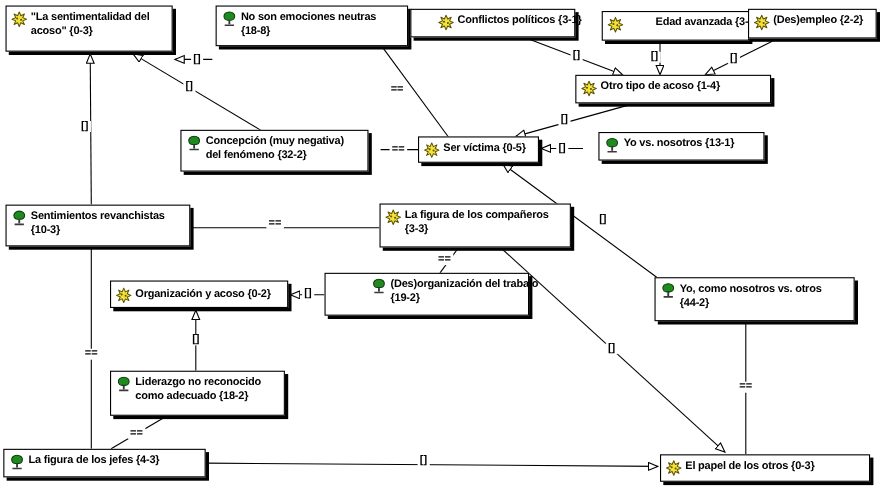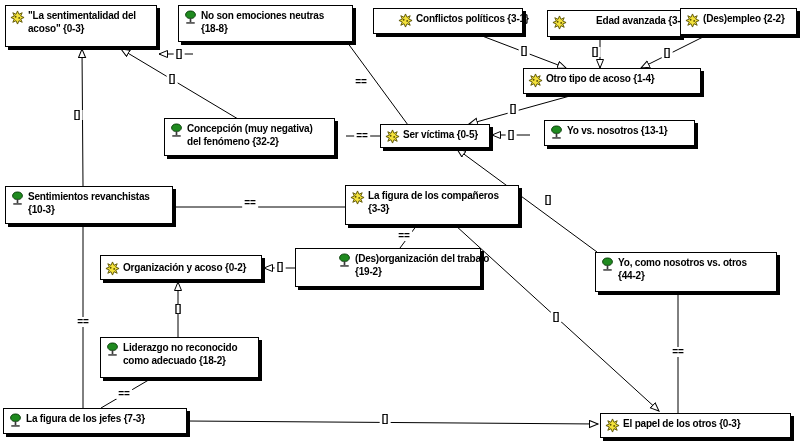--- a/index.html
+++ b/index.html
@@ -87,21 +87,21 @@
           <path d="M8,1 L9.6,4.6 L13,2.9 L11.4,6.4 L15,8 L11.4,9.6 L13,13.1 L9.6,11.4 L8,15 L6.4,11.4 L3,13.1 L4.6,9.6 L1,8 L4.6,6.4 L3,2.9 L6.4,4.6 Z" fill="#f4e23b" stroke="#5a5200" stroke-width="1" stroke-linejoin="round"></path>
           <circle cx="6" cy="7.2" r="1" fill="#5a5200"></circle>
           <circle cx="9.8" cy="8.4" r="1" fill="#5a5200"></circle>
         </svg>
       </span>
       <div class="node-text">
         <div>"La sentimentalidad del</div>
         <div>acoso" {0-3}</div>
       </div>
     </div>
-    <div class="node" style="left: 178px; top: 5px; width: 175px; min-height: 37px;">
+    <div class="node" style="left: 196px; top: 5px; width: 175px; min-height: 37px;">
       <span class="node-icon">
         <svg viewBox="0 0 16 16" width="15" height="15">
           <path d="M8 1 C4.5 1 2.5 3.2 2.8 5.4 C3 7.4 4.8 8.9 6.6 8.9 L9.4 8.9 C11.2 8.9 13 7.4 13.2 5.4 C13.5 3.2 11.5 1 8 1 Z" fill="#1f8a1f" stroke="#0a3d0a" stroke-width="1"></path>
           <rect x="7.1" y="8.9" width="1.8" height="4" fill="#3a3a3a"></rect>
           <path d="M3.5 13.8 L12.5 13.8" stroke="#3a3a3a" stroke-width="1.6"></path>
         </svg>
       </span>
       <div class="node-text">
         <div>No son emociones neutras</div>
         <div>{18-8}</div>
@@ -271,21 +271,21 @@
     </div>
     <div class="node" style="left: 3px; top: 408px; width: 184px; min-height: 26px;">
       <span class="node-icon">
         <svg viewBox="0 0 16 16" width="15" height="15">
           <path d="M8 1 C4.5 1 2.5 3.2 2.8 5.4 C3 7.4 4.8 8.9 6.6 8.9 L9.4 8.9 C11.2 8.9 13 7.4 13.2 5.4 C13.5 3.2 11.5 1 8 1 Z" fill="#1f8a1f" stroke="#0a3d0a" stroke-width="1"></path>
           <rect x="7.1" y="8.9" width="1.8" height="4" fill="#3a3a3a"></rect>
           <path d="M3.5 13.8 L12.5 13.8" stroke="#3a3a3a" stroke-width="1.6"></path>
         </svg>
       </span>
       <div class="node-text">
-        <div>La figura de los jefes {7-3}</div>
+        <div>La figura de los jefes {4-3}</div>
       </div>
     </div>
     <div class="node" style="left: 600px; top: 413px; width: 191px; min-height: 25px;">
       <span class="node-icon">
         <svg viewBox="0 0 16 16" width="15" height="15">
           <path d="M8,1 L9.6,4.6 L13,2.9 L11.4,6.4 L15,8 L11.4,9.6 L13,13.1 L9.6,11.4 L8,15 L6.4,11.4 L3,13.1 L4.6,9.6 L1,8 L4.6,6.4 L3,2.9 L6.4,4.6 Z" fill="#f4e23b" stroke="#5a5200" stroke-width="1" stroke-linejoin="round"></path>
           <circle cx="6" cy="7.2" r="1" fill="#5a5200"></circle>
           <circle cx="9.8" cy="8.4" r="1" fill="#5a5200"></circle>
         </svg>
       </span>

